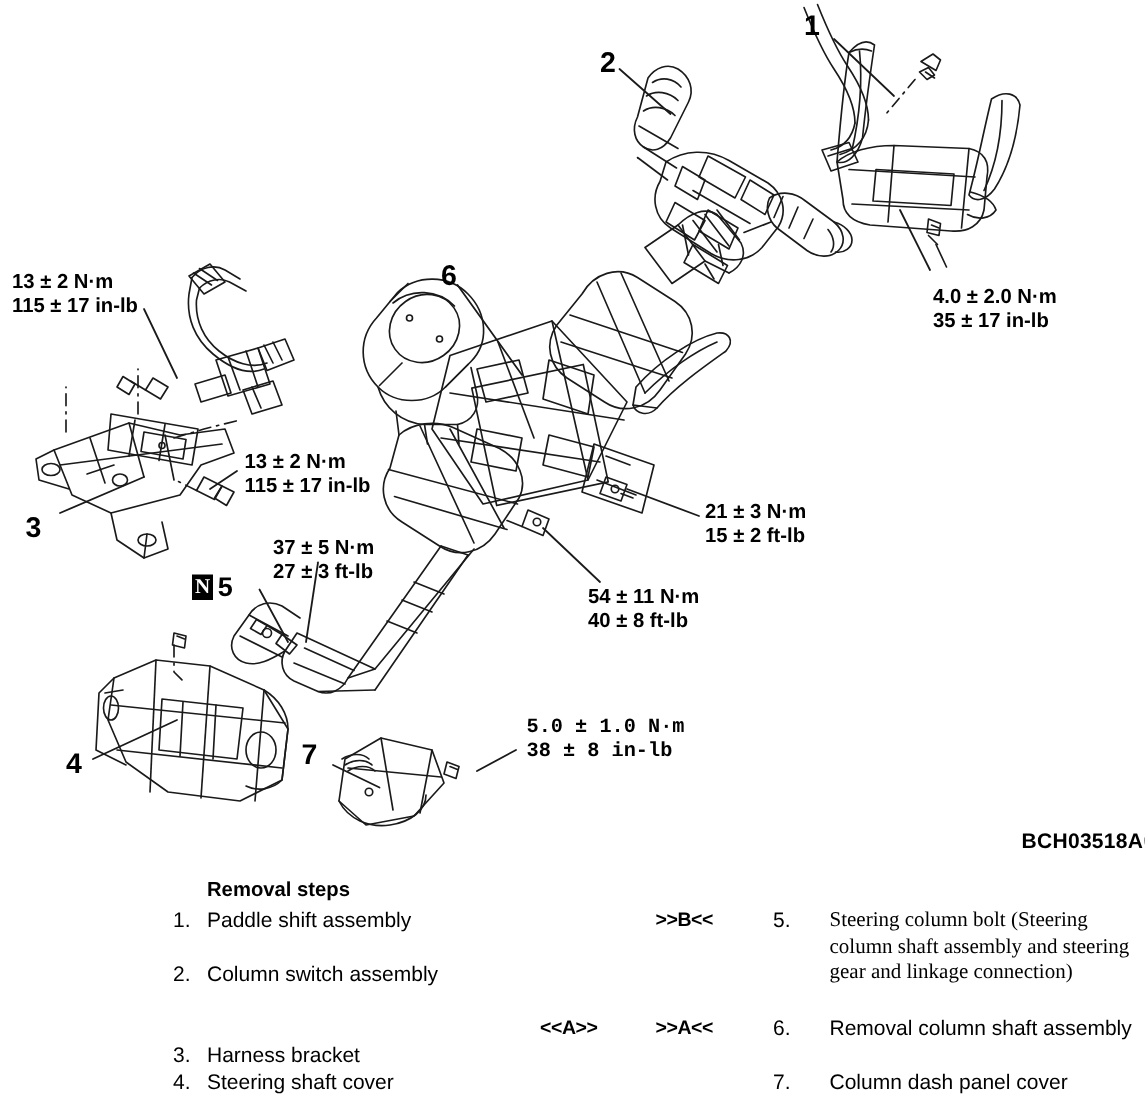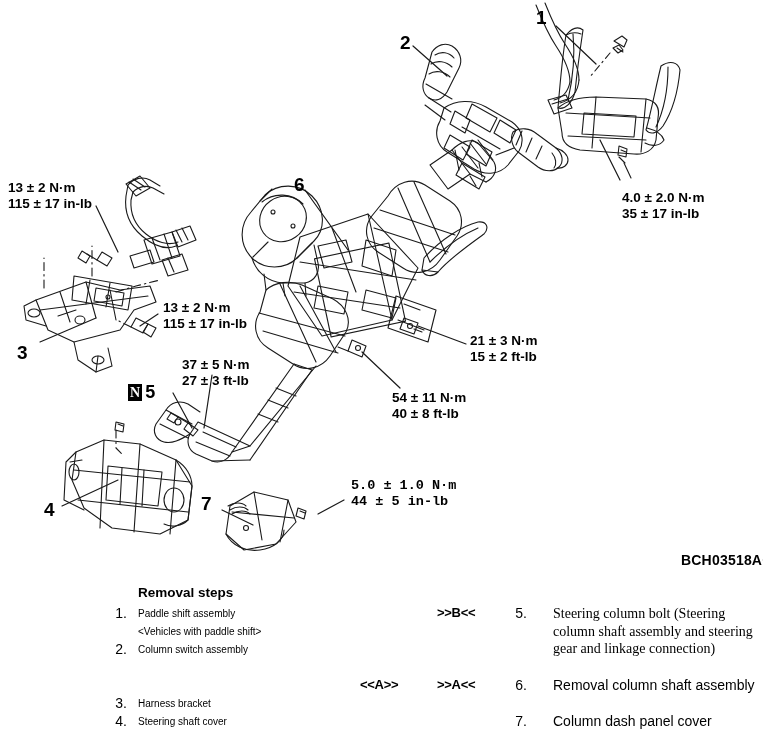--- a/index.html
+++ b/index.html
@@ -84,21 +84,21 @@
     font-weight: bold;
   }
   .lnum {
     position: absolute;
     font-size: 14px;
     text-align: right;
     width: 22px;
   }
   .ltext {
     position: absolute;
-    font-size: 10px;
+    font-size: 14px;
     line-height: 17.5px;
   }
   .lmark {
     position: absolute;
     font-size: 13px;
     font-weight: bold;
     letter-spacing: -0.3px;
   }
   .lcont {
     position: absolute;
@@ -428,42 +428,41 @@
 <div class="torque" style="left:470px; top:333px;">
   <div>21 ± 3 N·m</div>
   <div>15 ± 2 ft-lb</div>
 </div>
 <div class="torque" style="left:392px; top:390px;">
   <div>54 ± 11 N·m</div>
   <div>40 ± 8 ft-lb</div>
 </div>
 <div class="torque" style="left:351px; top:478px;font-family:Liberation Mono, monospace;">
   <div>5.0 ± 1.0 N·m</div>
-  <div>44 ± 5 in-lb</div>
+  <div>38 ± 8 in-lb</div>
 </div>
 
 <div class="nmark" style="left:128px; top:383px;">
   <span class="boxn">N</span><span class="num">5</span>
 </div>
 
 <div class="callout" style="left:536px; top:8px;">1</div>
 <div class="callout" style="left:400px; top:33px;">2</div>
 <div class="callout" style="left:294px; top:175px;">6</div>
 <div class="callout" style="left:17px; top:343px;">3</div>
 <div class="callout" style="left:44px; top:500px;">4</div>
 <div class="callout" style="left:201px; top:494px;">7</div>
 
 <div class="imgcode" style="left:681px; top:552px;">BCH03518AC</div>
 
 <div id="legend">
   <div class="legend-title">Removal steps</div>
 
   <div class="lnum" style="left:105px; top:25px;">1.</div>
   <div class="ltext" style="left:138px; top:25px;">Paddle shift assembly</div>
-  <div class="ltext" style="left:138px; top:43px;">&lt;Vehicles with paddle shift&gt;</div>
 
   <div class="lnum" style="left:105px; top:61px;">2.</div>
   <div class="ltext" style="left:138px; top:61px;">Column switch assembly</div>
 
   <div class="lnum" style="left:105px; top:115px;">3.</div>
   <div class="ltext" style="left:138px; top:115px;">Harness bracket</div>
 
   <div class="lnum" style="left:105px; top:133px;">4.</div>
   <div class="ltext" style="left:138px; top:133px;">Steering shaft cover</div>
 

